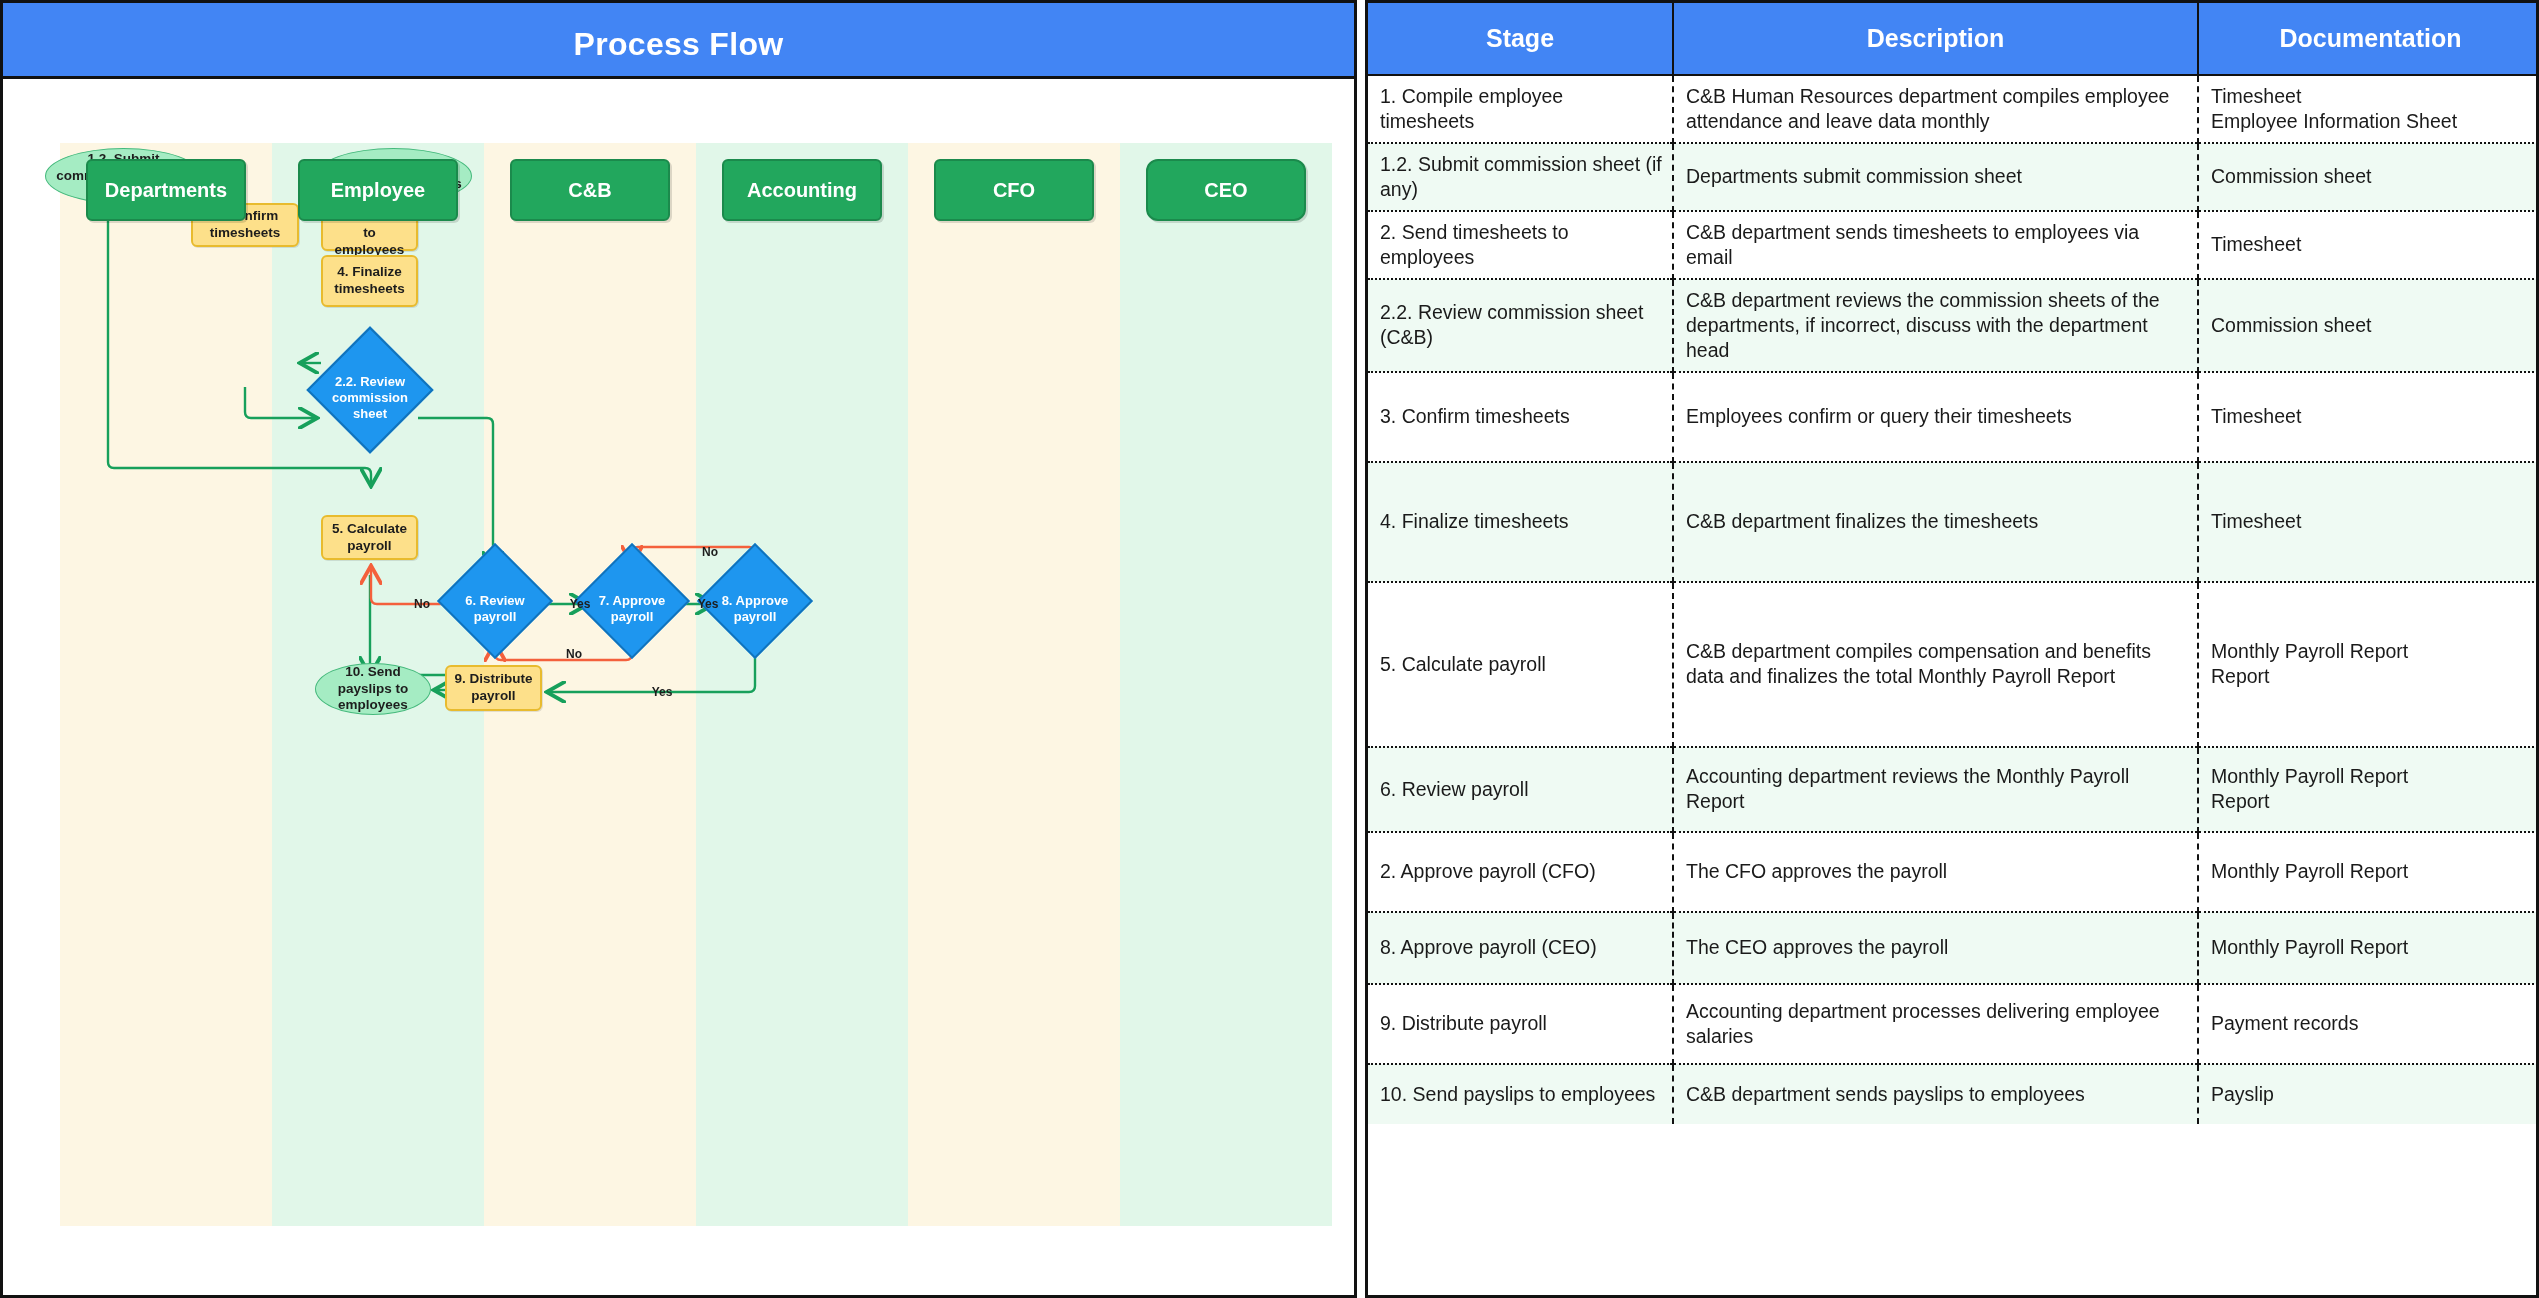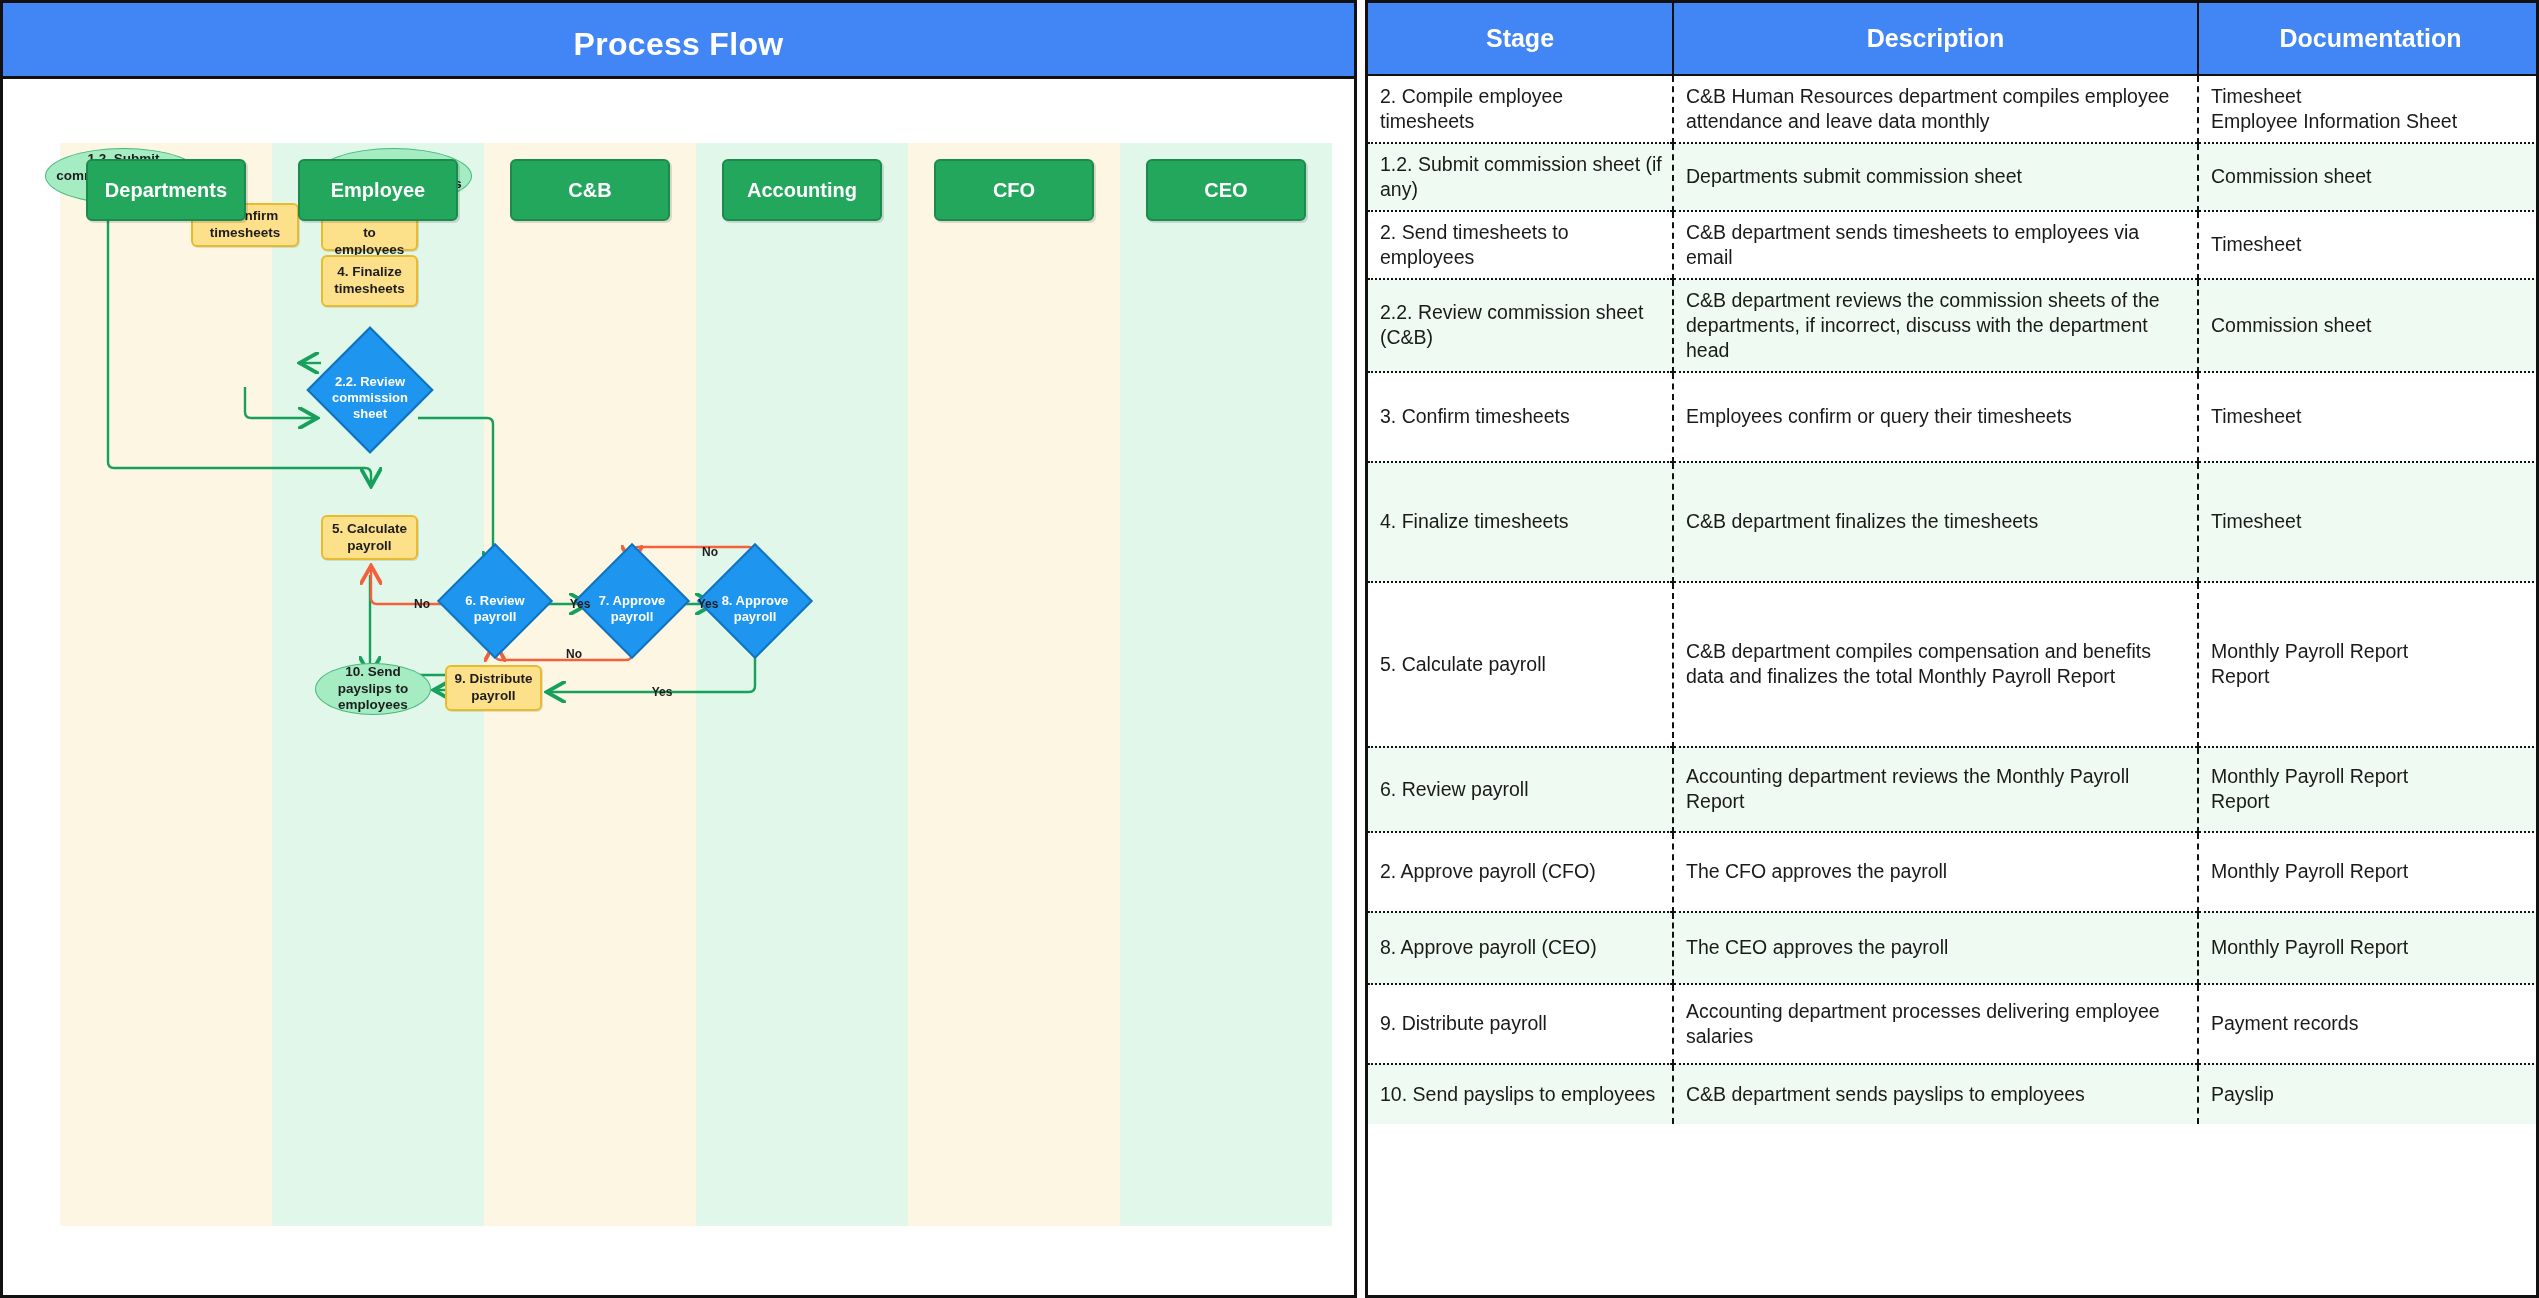--- a/index.html
+++ b/index.html
@@ -278,40 +278,40 @@
         <div class="edge-label" style="left: 645px; top: 689px;">Yes</div>
         <div class="edge-label" style="left: 405px; top: 601px;">No</div>
         <div class="edge-label" style="left: 557px; top: 651px;">No</div>
         <div class="edge-label" style="left: 693px; top: 549px;">No</div>
       </div>
   <div class="lane-header" style="left: 83px; top: 156px; width: 160px; text-align: center;">Departments</div>
       <div class="lane-header" style="left: 295px; top: 156px; width: 160px;">Employee</div>
       <div class="lane-header" style="left: 507px; top: 156px; width: 160px;">C&amp;B</div>
       <div class="lane-header" style="left: 719px; top: 156px; width: 160px;">Accounting</div>
       <div class="lane-header" style="left: 931px; top: 156px; width: 160px;">CFO</div>
-      <div class="lane-header" style="left: 1143px; top: 156px; width: 160px;">CEO</div>
+      <div class="lane-header" style="left: 1143px; top: 156px; width: 160px; border-radius: 12px;">CEO</div>
     </div>
 
   <div id="table-panel">
     <table id="stage-table">
       <colgroup>
           <col class="w0">
           <col class="w1">
           <col class="w2">
         </colgroup>
       <thead>
         <tr>
           <th class="c0">Stage</th>
           <th class="c1">Description</th>
           <th class="c2">Documentation</th>
         </tr>
       </thead>
       <tbody id="stage-tbody">
           <tr style="height: 68px;">
-            <td>2. Compile employee timesheets</td>
+            <td>1. Compile employee timesheets</td>
             <td>C&amp;B Human Resources department compiles employee attendance and leave data monthly</td>
             <td class="last">Timesheet<br>Employee Information Sheet</td>
           </tr>
           <tr class="alt" style="height: 50px;">
             <td>1.2. Submit commission sheet (if any)</td>
             <td>Departments submit commission sheet</td>
             <td class="last">Commission sheet</td>
           </tr>
           <tr style="height: 45px;">
             <td>2. Send timesheets to employees</td>

